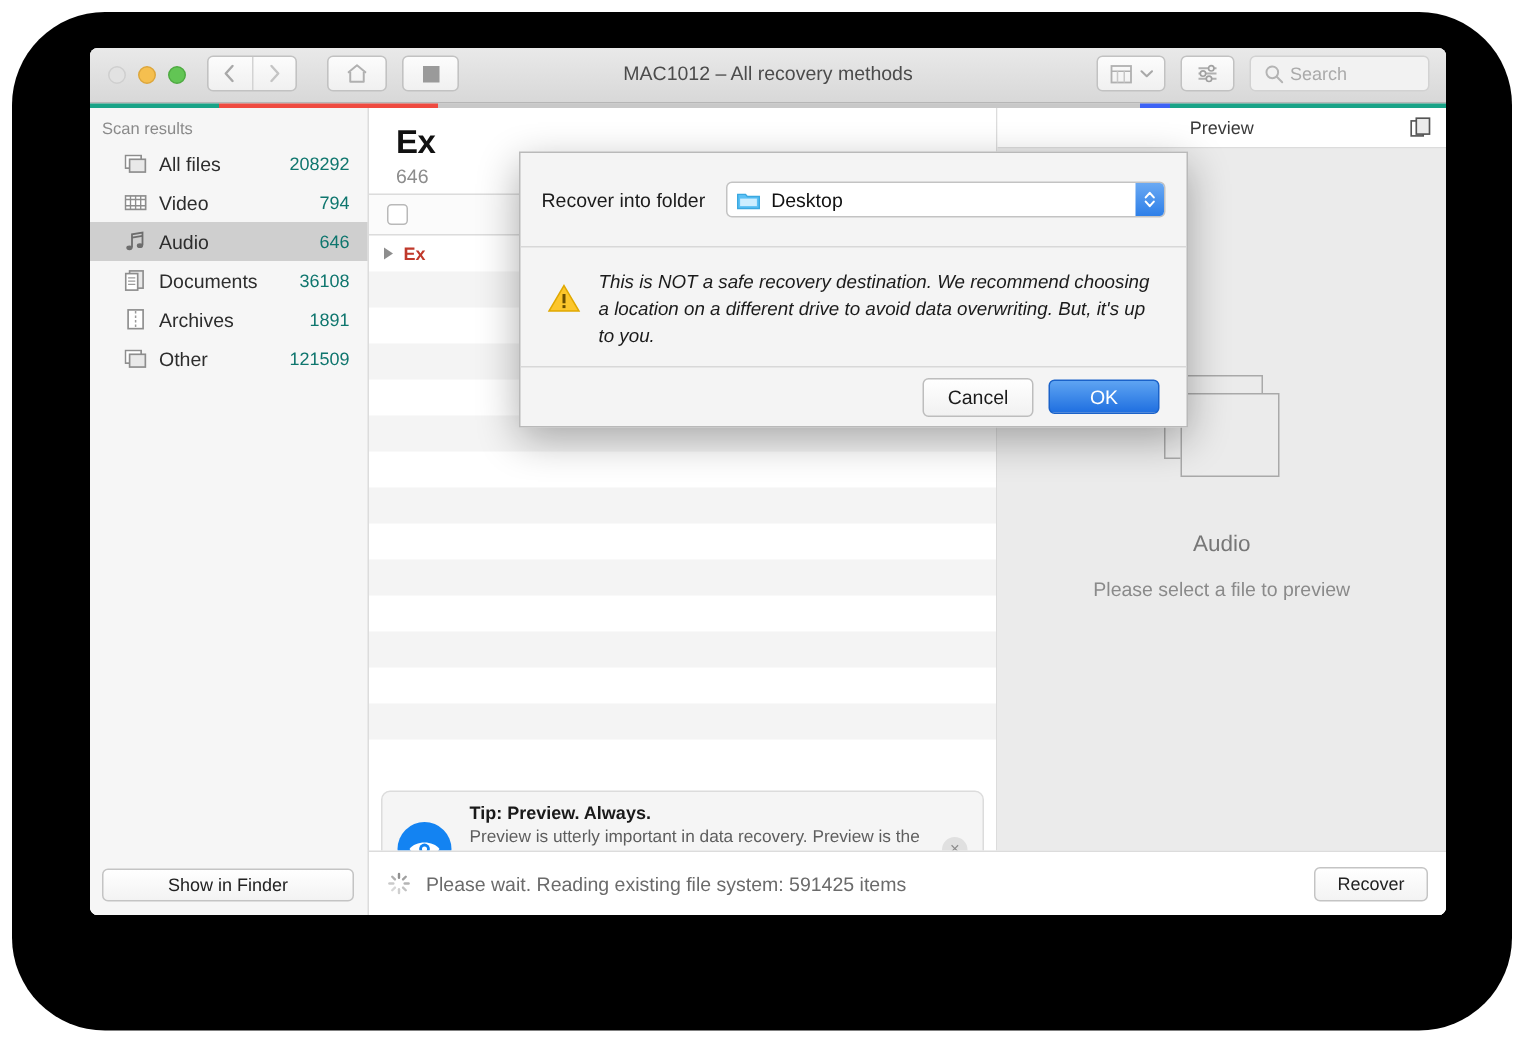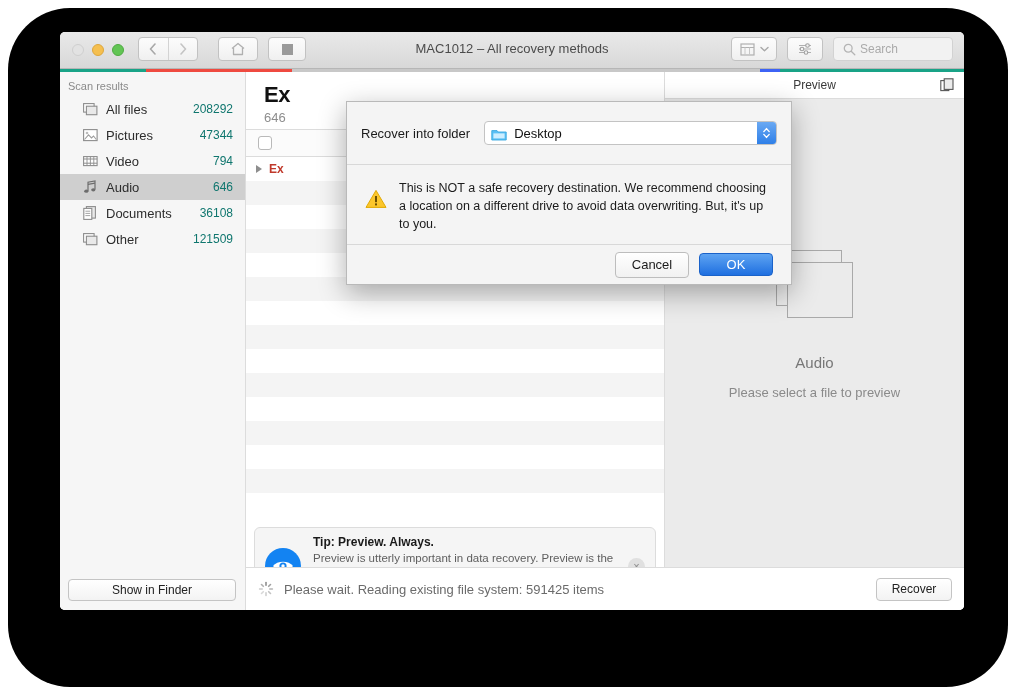--- a/index.html
+++ b/index.html
@@ -374,21 +374,21 @@
   }
   .dlg-mid {
     height: 80px;
     display: flex;
     align-items: flex-start;
     padding: 14px 18px 0 18px;
     border-bottom: 1px solid #d8d8d8;
     box-sizing: border-box;
   }
   .warn-ico { width: 22px; height: 20px; margin-right: 12px; flex: 0 0 22px; margin-top: 10px; }
-  .dlg-msg { font-size: 12.5px; color: #1b1b1b; line-height: 1.45; }
+  .dlg-msg { font-size: 12.5px; color: #1b1b1b; line-height: 1.45; font-style: italic; }
   .dlg-bottom {
     height: 39px;
     display: flex;
     align-items: center;
     justify-content: flex-end;
     padding-right: 18px;
     gap: 10px;
   }
   .btn-cancel {
     width: 74px; height: 26px;
@@ -499,31 +499,20 @@
           <span class="side-ico">
             <svg width="15" height="13" viewBox="0 0 15 13">
               <rect x="0.6" y="0.6" width="10.5" height="8.5" fill="#fff" stroke="#8d8d8d" stroke-width="1.1"></rect>
               <rect x="3.4" y="3.2" width="10.5" height="8.5" fill="#e9e9e9" stroke="#8d8d8d" stroke-width="1.1"></rect>
             </svg>
           </span>
           <span class="side-label">All files</span>
           <span class="side-count">208292</span>
         </div>
 
-        <div class="side-item">
-          <span class="side-ico">
-            <svg width="15" height="13" viewBox="0 0 15 13">
-              <rect x="0.6" y="0.6" width="13.5" height="11" fill="#fff" stroke="#8d8d8d" stroke-width="1.1"></rect>
-              <circle cx="4" cy="4" r="1.3" fill="#bbb"></circle>
-              <polyline points="1.5,10.5 5.5,5.8 8.5,9 10.5,7 13.3,10.5" fill="none" stroke="#9e9e9e" stroke-width="1.1"></polyline>
-            </svg>
-          </span>
-          <span class="side-label">Pictures</span>
-          <span class="side-count">47344</span>
-        </div>
 
         <div class="side-item">
           <span class="side-ico">
             <svg width="15" height="13" viewBox="0 0 15 13">
               <rect x="0.6" y="1.6" width="13.5" height="9" fill="#fff" stroke="#8d8d8d" stroke-width="1.1"></rect>
               <line x1="0.6" y1="4" x2="14.1" y2="4" stroke="#8d8d8d" stroke-width="1"></line>
               <line x1="0.6" y1="8.2" x2="14.1" y2="8.2" stroke="#8d8d8d" stroke-width="1"></line>
               <line x1="4" y1="1.6" x2="4" y2="10.6" stroke="#8d8d8d" stroke-width="0.9"></line>
               <line x1="7.4" y1="1.6" x2="7.4" y2="10.6" stroke="#8d8d8d" stroke-width="0.9"></line>
               <line x1="10.8" y1="1.6" x2="10.8" y2="10.6" stroke="#8d8d8d" stroke-width="0.9"></line>
@@ -553,20 +542,30 @@
               <rect x="0.8" y="2.4" width="8" height="11" fill="#fff" stroke="#8d8d8d" stroke-width="1.1"></rect>
               <line x1="2.4" y1="5.2" x2="7.2" y2="5.2" stroke="#9a9a9a" stroke-width="0.9"></line>
               <line x1="2.4" y1="7.4" x2="7.2" y2="7.4" stroke="#9a9a9a" stroke-width="0.9"></line>
               <line x1="2.4" y1="9.6" x2="7.2" y2="9.6" stroke="#9a9a9a" stroke-width="0.9"></line>
             </svg>
           </span>
           <span class="side-label">Documents</span>
           <span class="side-count">36108</span>
         </div>
 
+        <div class="side-item">
+          <span class="side-ico">
+            <svg width="15" height="14" viewBox="0 0 15 14">
+              <rect x="2.4" y="0.6" width="10" height="12.5" fill="#fff" stroke="#8d8d8d" stroke-width="1.1"></rect>
+              <line x1="7.4" y1="1.4" x2="7.4" y2="12.3" stroke="#9a9a9a" stroke-width="1" stroke-dasharray="1.6 1.4"></line>
+            </svg>
+          </span>
+          <span class="side-label">Archives</span>
+          <span class="side-count">1891</span>
+        </div>
 
         <div class="side-item">
           <span class="side-ico">
             <svg width="15" height="13" viewBox="0 0 15 13">
               <rect x="0.6" y="0.6" width="10.5" height="8.5" fill="#fff" stroke="#8d8d8d" stroke-width="1.1"></rect>
               <rect x="3.4" y="3.2" width="10.5" height="8.5" fill="#e9e9e9" stroke="#8d8d8d" stroke-width="1.1"></rect>
             </svg>
           </span>
           <span class="side-label">Other</span>
           <span class="side-count">121509</span>

